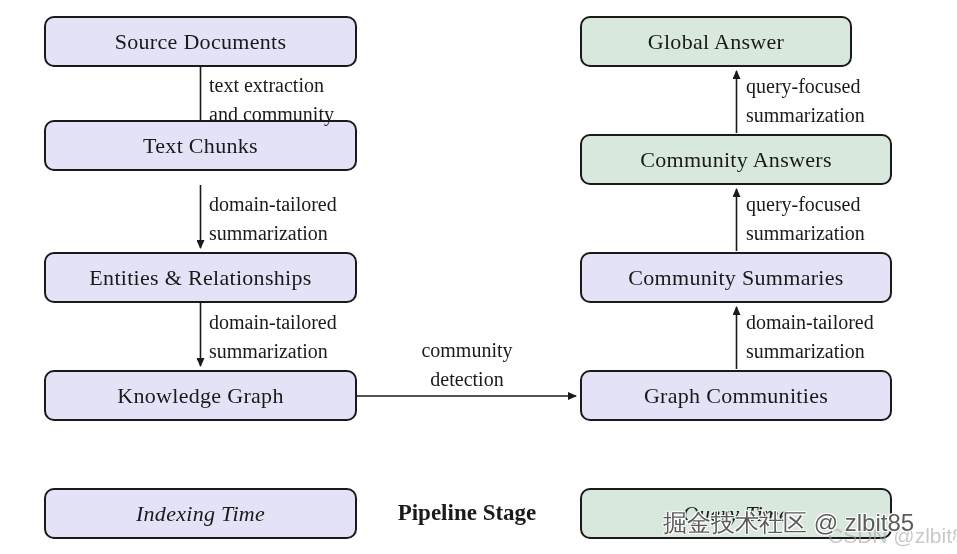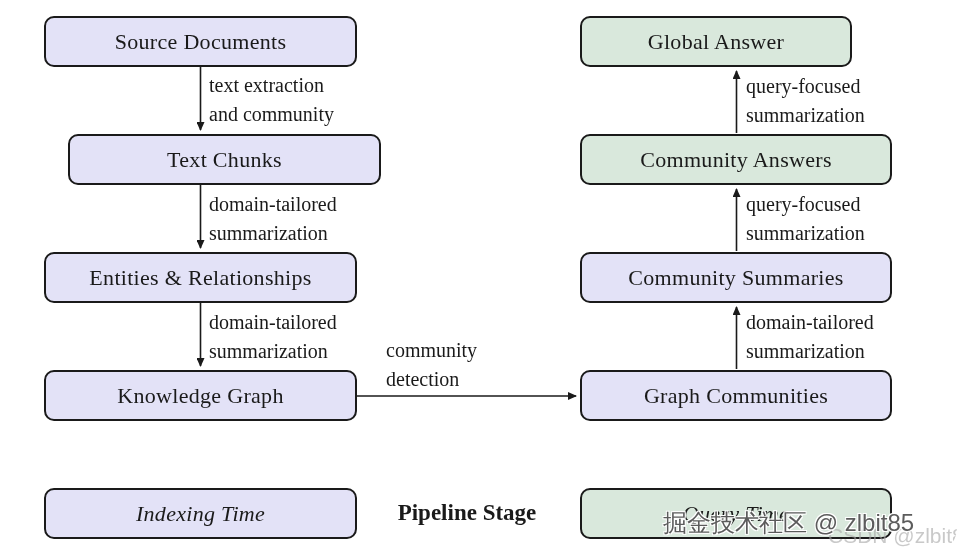--- a/index.html
+++ b/index.html
@@ -25,21 +25,21 @@
   }
   .box.lav{background:var(--lav,#e3e2f7);}
   .box.grn{background:var(--grn,#d9e8dc);}
   .box.italic{font-style:italic;}
   .edge-label{
     position:absolute;
     font-size:20px;
     line-height:29px;
     white-space:nowrap;
   }
-  .edge-label.center{text-align:left;}
+  .edge-label.center{text-align:center;}
   .stage-label{
     position:absolute;
     font-size:23px;
     font-weight:bold;
     white-space:nowrap;
   }
   #arrow-layer{position:absolute;left:0;top:0;z-index:1;}
   .box,.edge-label,.stage-label{z-index:2;}
   .wm1{
     position:absolute;
@@ -73,21 +73,21 @@
     <line x1="200.5" y1="67" x2="200.5" y2="130" stroke="#1a1a1a" stroke-width="1.6" marker-end="url(#ah)"></line>
     <line x1="200.5" y1="185" x2="200.5" y2="248" stroke="#1a1a1a" stroke-width="1.6" marker-end="url(#ah)"></line>
     <line x1="200.5" y1="303" x2="200.5" y2="366" stroke="#1a1a1a" stroke-width="1.6" marker-end="url(#ah)"></line>
     <line x1="357" y1="396" x2="576" y2="396" stroke="#1a1a1a" stroke-width="1.6" marker-end="url(#ah)"></line>
     <line x1="736.5" y1="369" x2="736.5" y2="307" stroke="#1a1a1a" stroke-width="1.6" marker-end="url(#ah)"></line>
     <line x1="736.5" y1="251" x2="736.5" y2="189" stroke="#1a1a1a" stroke-width="1.6" marker-end="url(#ah)"></line>
     <line x1="736.5" y1="133" x2="736.5" y2="71" stroke="#1a1a1a" stroke-width="1.6" marker-end="url(#ah)"></line>
   </svg>
 
   <div class="box lav" style="left:44px;top:16px;">Source Documents</div>
-  <div class="box lav" style="left:44px;top:134px;margin-left:24px;">Text Chunks</div>
+  <div class="box lav" style="left:44px;top:120px;">Text Chunks</div>
   <div class="box lav" style="left:44px;top:252px;">Entities &amp; Relationships</div>
   <div class="box lav" style="left:44px;top:370px;">Knowledge Graph</div>
 
   <div class="box grn" style="left:580px;top:16px;width:272px;">Global Answer</div>
   <div class="box grn" style="left:580px;top:134px;width:312px;">Community Answers</div>
   <div class="box lav" style="left:580px;top:252px;width:312px;">Community Summaries</div>
   <div class="box lav" style="left:580px;top:370px;width:312px;">Graph Communities</div>
 
   <div class="edge-label" style="left:209px;top:71px;">
     <div>text extraction</div>

